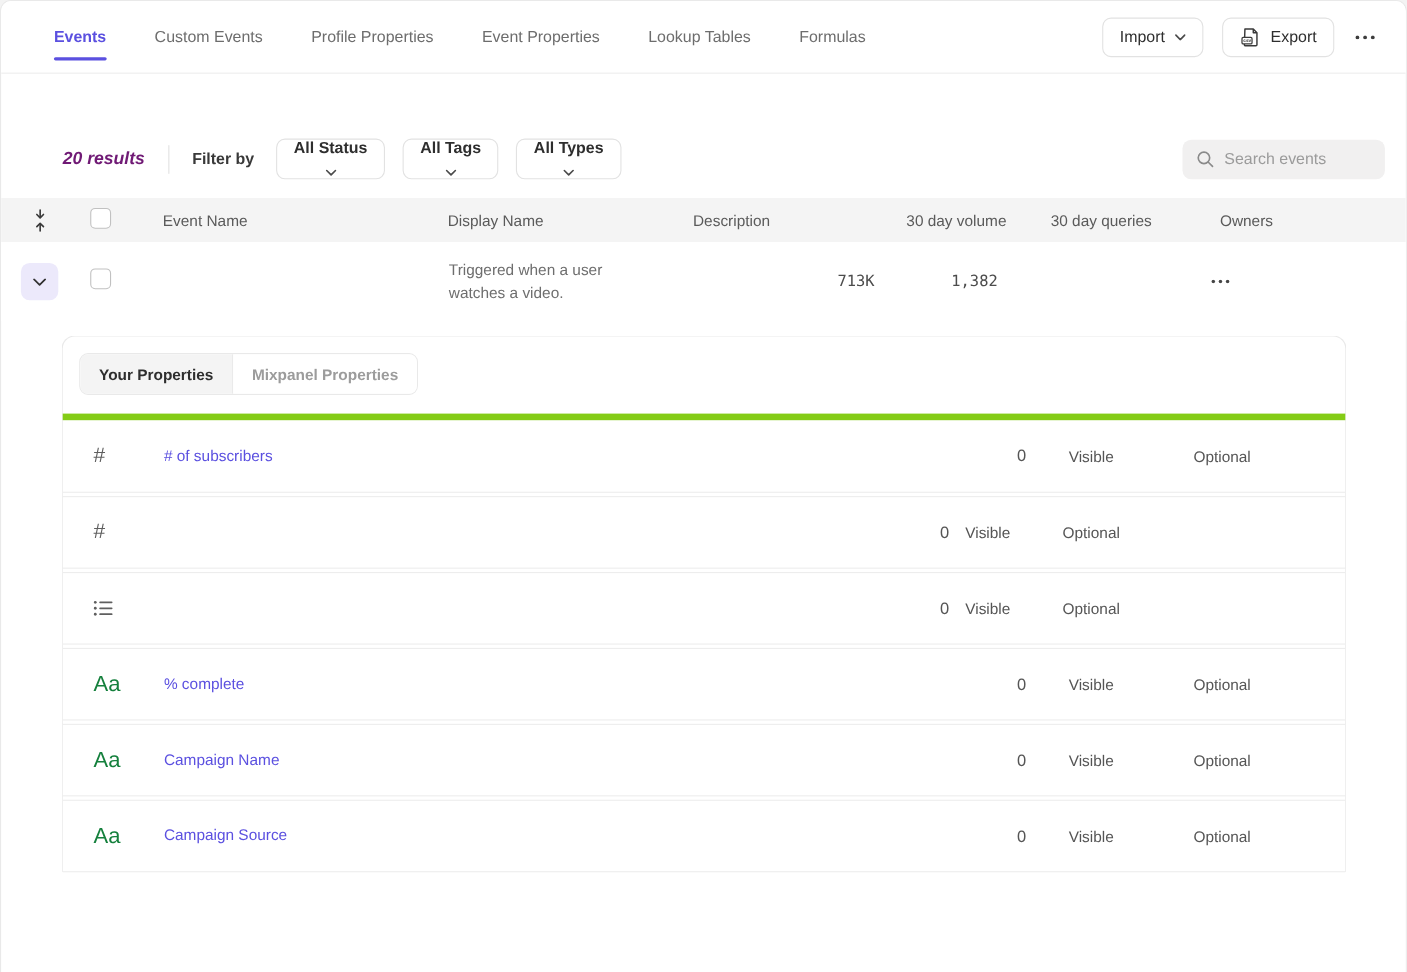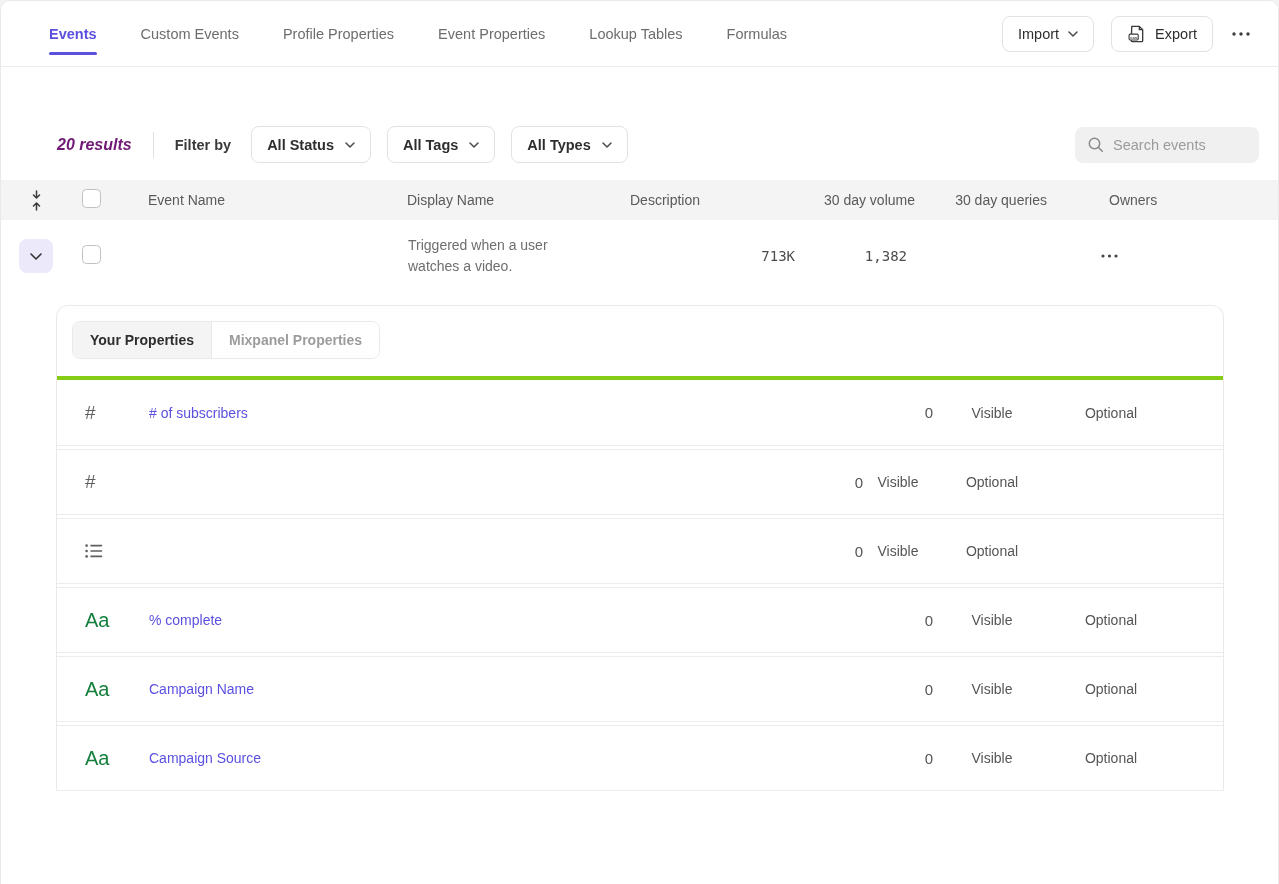--- a/index.html
+++ b/index.html
@@ -33,21 +33,21 @@
                 box-shadow:0 1px 3px rgba(50,35,95,0.18); font-size:14px; font-weight:500;
                 color:#2e2e2e; cursor:pointer; font-family:inherit; }
 
   
   .filter-row { margin:59px 19px 0 56px; height:37px; display:flex; align-items:center; }
   .results { font-size:16px; font-weight:600; color:#701a75;font-style:italic; }
   .vdiv { width:1px; height:26px; background:#e1e1e1; margin:0 21px; }
   .filter-by { font-size:14.5px; font-weight:600; color:#393939; margin-right:20px; }
   .dropdown { height:37px; display:inline-flex; align-items:center; gap:11px; padding:0 15px;
               border:1px solid #e2e2e2; border-radius:8px; background:#fff; font-size:14.5px;
-              font-weight:600; color:#2e2e2e; margin-right:16px; cursor:pointer; font-family:inherit; }
+              font-weight:600; color:#2e2e2e; margin-right:16px; cursor:pointer; font-family:inherit;flex-direction:column; }
   .search { margin-left:auto; width:184px; height:36px; background:#f1f0f0; border-radius:8px;
             display:flex; align-items:center; padding:0 12px; gap:9px; }
   .search input { border:none; background:transparent; outline:none; width:100%;
                   font-size:14.5px; color:#333; font-family:inherit; }
   .search input::placeholder { color:#9b9b9b; }
 
   
   .events-table { margin-top:17px; }
   .grid-row { display:grid; grid-template-columns:70px 60px 260px 222px 188px 120px 140px 120px 1fr;
               align-items:center; }
@@ -66,21 +66,21 @@
   .num { font-family:"DejaVu Sans Mono",monospace; font-size:14px; color:#4c4c4c; }
   .checkbox { display:inline-block; width:19px; height:19px; border:1.5px solid #c1c1c1;
               border-radius:4.5px; background:#fff; cursor:pointer; }
   .expand-btn { width:34px; height:34px; border:none; border-radius:8px; background:#ece9fb;
                 display:flex; align-items:center; justify-content:center; cursor:pointer; margin-left:18px; }
   .link { color:#5b50e0; font-size:14px; text-decoration:none; cursor:pointer; }
 
   
   .props-card { margin:13px 54px 0 55px; border:1px solid #e9e9e9; border-bottom:none;
                 border-radius:12px 12px 0 0; background:#fff; }
-  .props-tabs { padding:15px 16px 17px 15px; border-bottom:4px solid #84cc16; }
+  .props-tabs { padding:15px 16px 17px 15px; border-bottom:6px solid #84cc16; }
   .seg { display:inline-flex; border:1px solid #e9e9e9; border-radius:8px; overflow:hidden; }
   .seg-item { height:36px; display:flex; align-items:center; padding:0 17px; font-size:14px;
               font-weight:700; color:#9c9c9c; background:#fff; cursor:pointer; }
   .seg-item.active { background:#f4f4f4; color:#2e2e2e; border-right:1px solid #e9e9e9; }
   .prop-row { height:66px; display:grid; grid-template-columns:92px 1fr 70px 118px 120px 52px;
               align-items:center; border-bottom:1px solid #ededed; }
   .prop-row + .prop-row { border-top:1px solid #ededed; margin-top:3px; }
   .p-icon { padding-left:28px; display:flex; align-items:center; color:#666; }
   .glyph-number { font-size:19px; font-weight:400; color:#5f5f5f; }
   .glyph-text { font-size:20px; font-weight:500; color:#15803d; }

